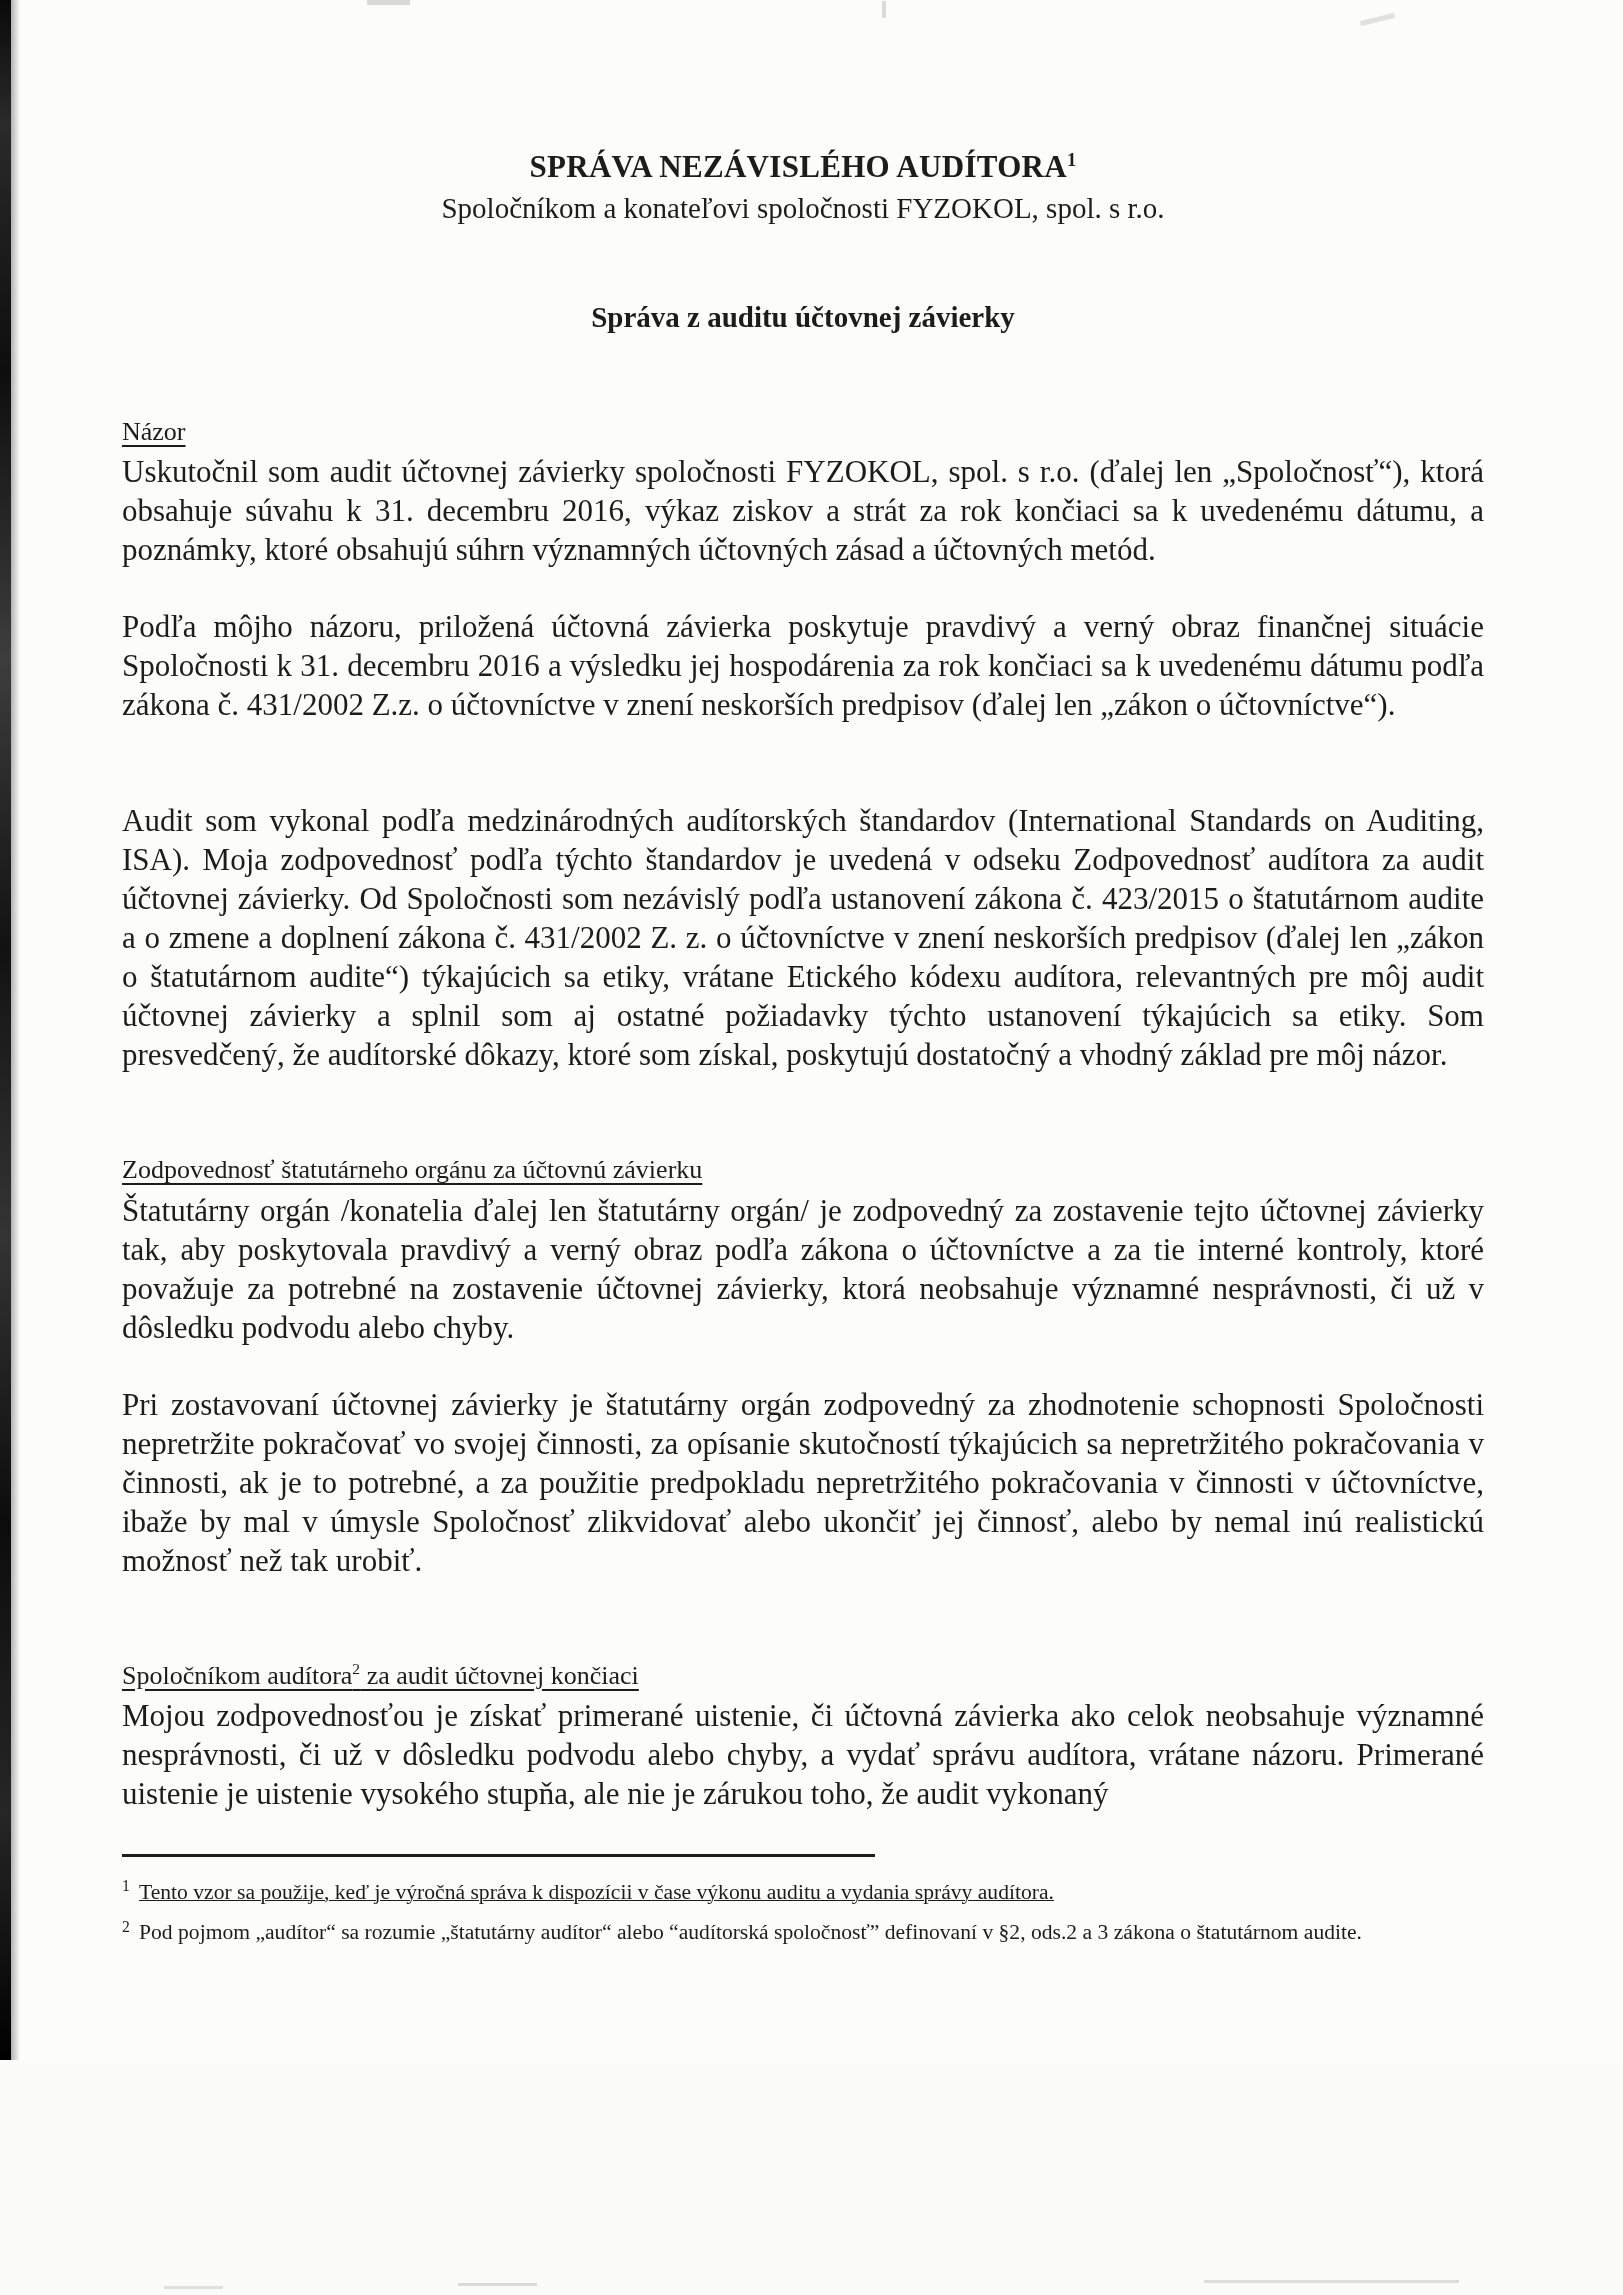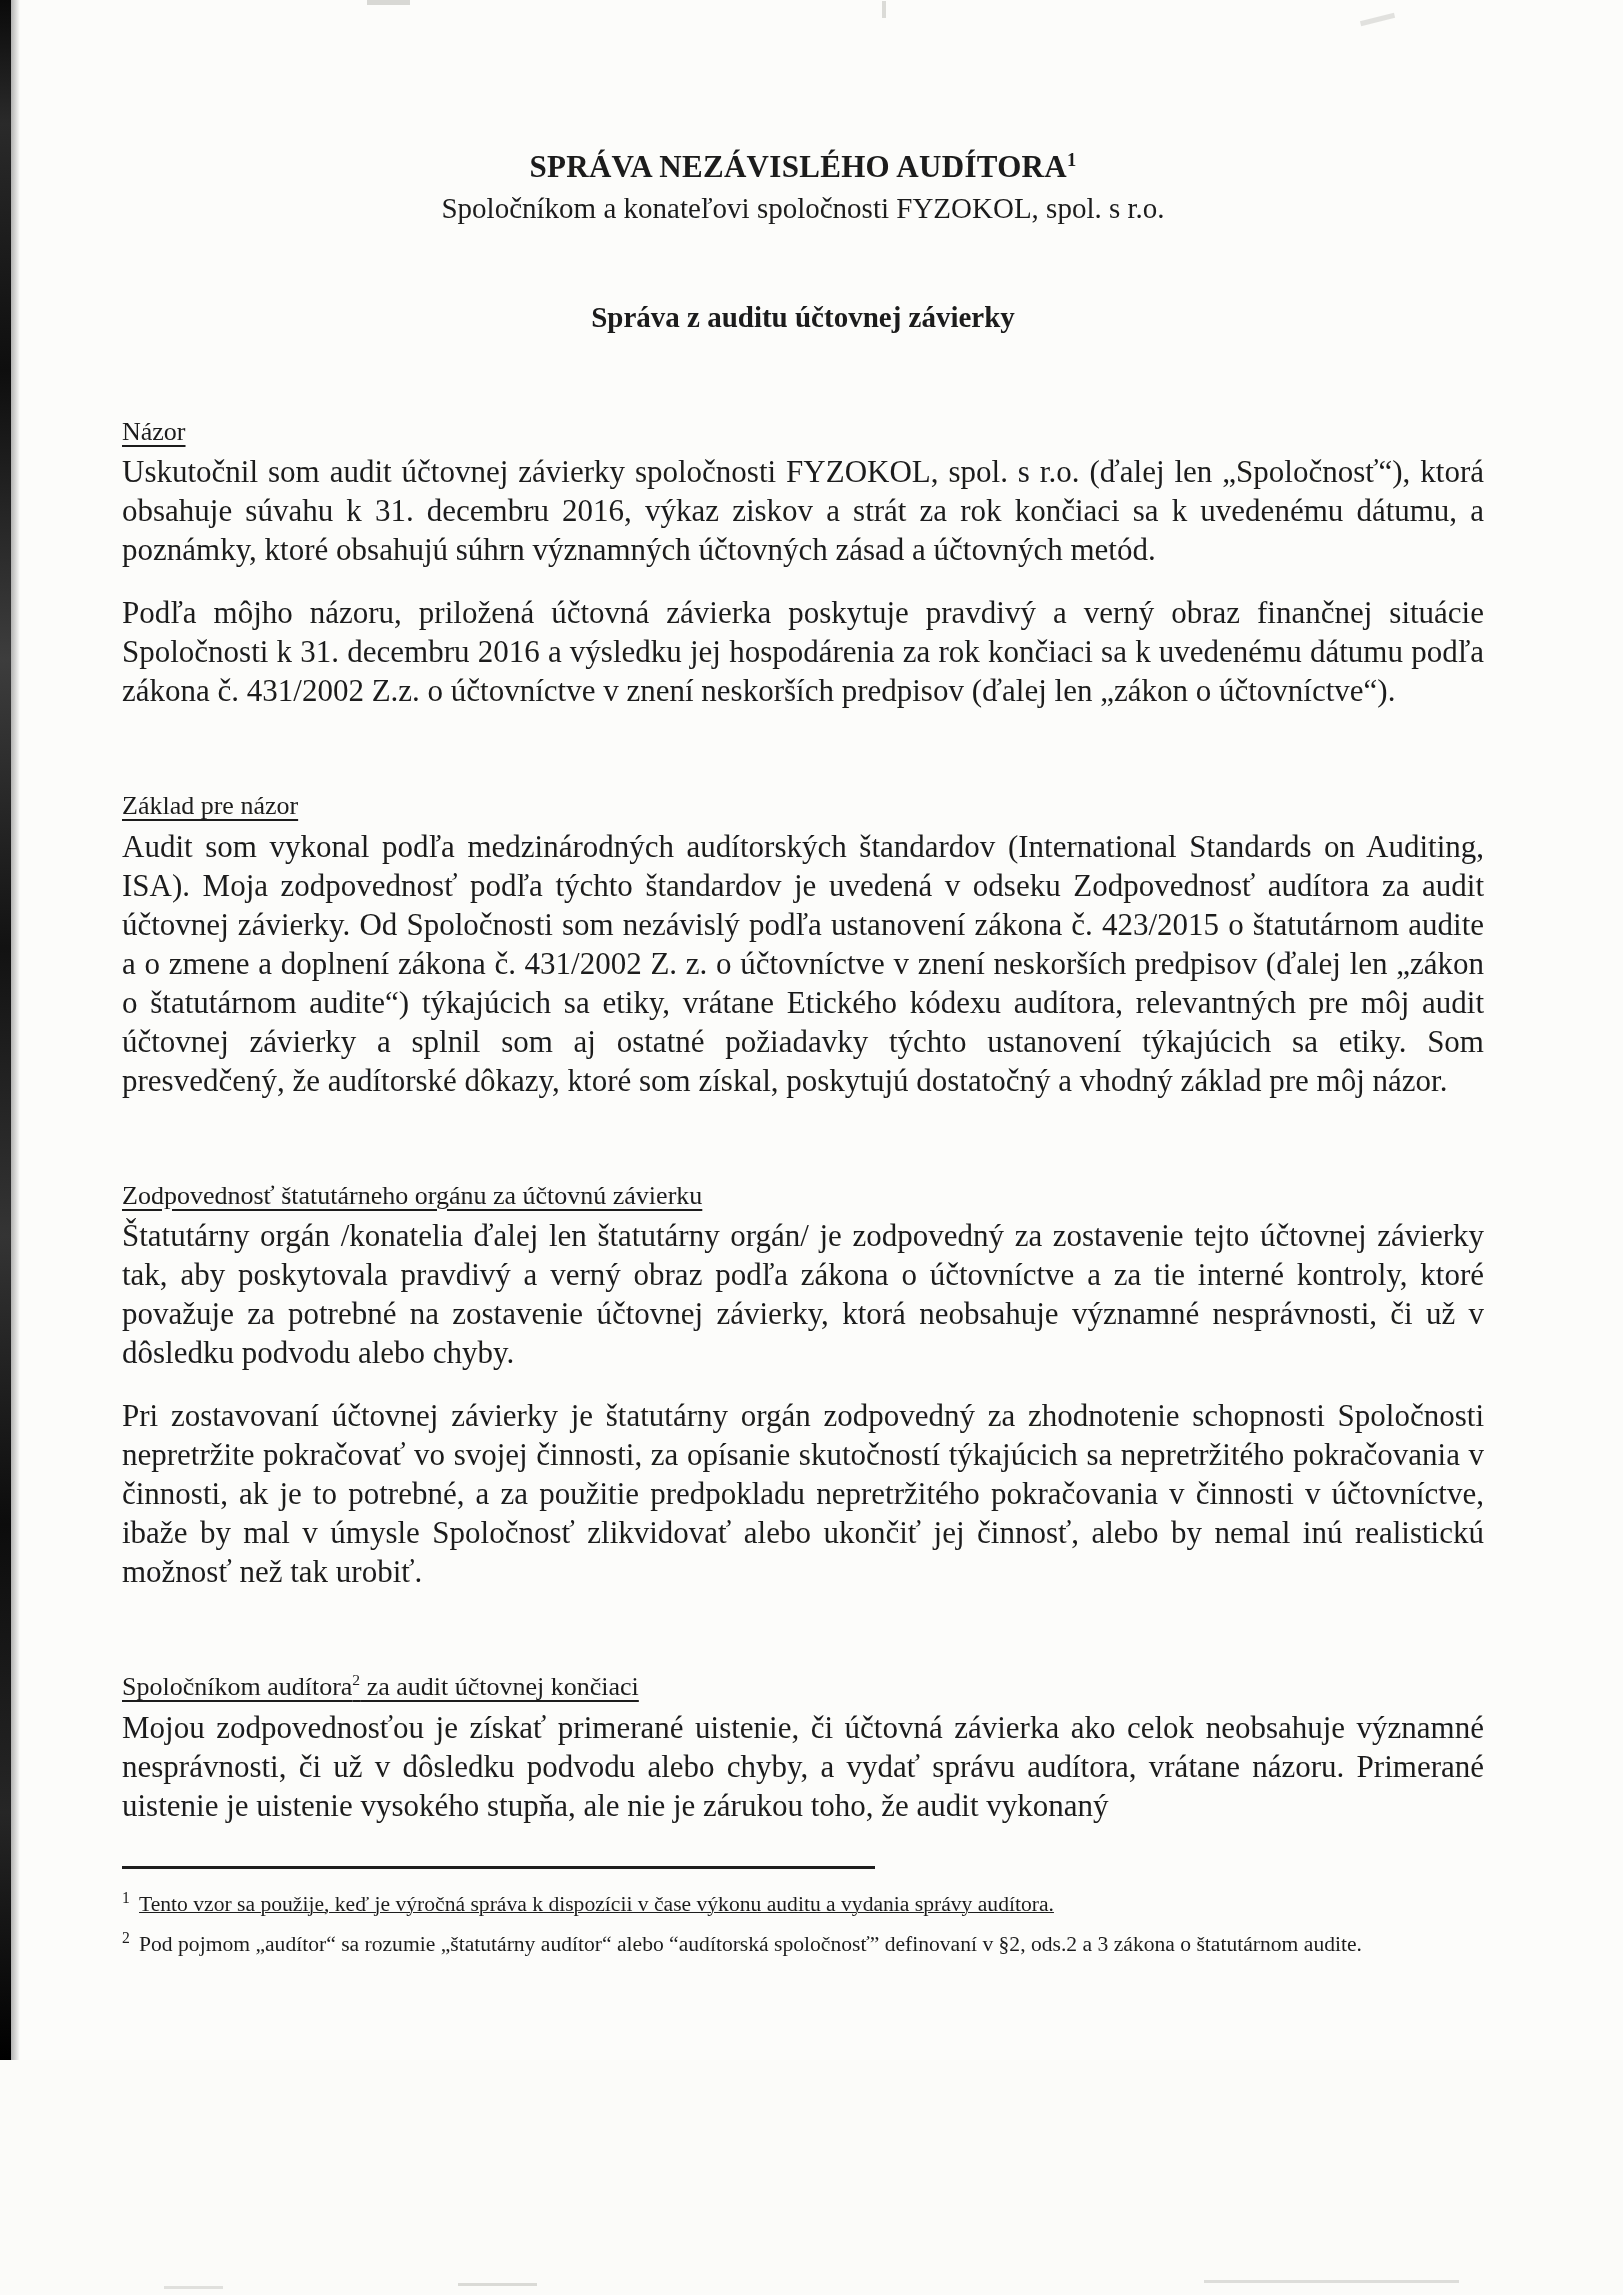--- a/index.html
+++ b/index.html
@@ -82,21 +82,21 @@
     text-decoration: underline;
     text-decoration-thickness: 2px;
     text-underline-offset: 4.6px;
   }
   .para {
     font-size: 31px;
     line-height: 39px;
     text-align: justify;
     margin-top: 2.6px;
   }
-  .para + .para { margin-top: 24px; }
+  .para + .para { margin-top: 38px; }
 
   
   .footnotes { margin-top: 41px; }
   .footnote-separator {
     width: 753px;
     border-top: 3.3px solid #1e1e1e;
     margin-bottom: 19.6px;
   }
   .footnote {
     display: flex;
@@ -141,21 +141,20 @@
 
     <div class="report-heading">Správa z auditu účtovnej závierky</div>
 
     <div class="section">
       <div class="heading">Názor</div>
       <div class="para">Uskutočnil som audit účtovnej závierky spoločnosti FYZOKOL, spol. s r.o. (ďalej len „Spoločnosť“), ktorá obsahuje súvahu k 31. decembru 2016, výkaz ziskov a strát za rok končiaci sa k uvedenému dátumu, a poznámky, ktoré obsahujú súhrn významných účtovných zásad a účtovných metód.</div>
       <div class="para">Podľa môjho názoru, priložená účtovná závierka poskytuje pravdivý a verný obraz finančnej situácie Spoločnosti k 31. decembru 2016 a výsledku jej hospodárenia za rok končiaci sa k uvedenému dátumu podľa zákona č. 431/2002 Z.z. o účtovníctve v znení neskorších predpisov (ďalej len „zákon o účtovníctve“).</div>
     </div>
 
     <div class="section">
-      <div class="heading">Základ pre názor</div>
       <div class="para">Audit som vykonal podľa medzinárodných audítorských štandardov (International Standards on Auditing, ISA). Moja zodpovednosť podľa týchto štandardov je uvedená v odseku Zodpovednosť audítora za audit účtovnej závierky. Od Spoločnosti som nezávislý podľa ustanovení zákona č. 423/2015 o štatutárnom audite a o zmene a doplnení zákona č. 431/2002 Z. z. o účtovníctve v znení neskorších predpisov (ďalej len „zákon o štatutárnom audite“) týkajúcich sa etiky, vrátane Etického kódexu audítora, relevantných pre môj audit účtovnej závierky a splnil som aj ostatné požiadavky týchto ustanovení týkajúcich sa etiky. Som presvedčený, že audítorské dôkazy, ktoré som získal, poskytujú dostatočný a vhodný základ pre môj názor.</div>
     </div>
 
     <div class="section">
       <div class="heading">Zodpovednosť štatutárneho orgánu za účtovnú závierku</div>
       <div class="para">Štatutárny orgán /konatelia ďalej len štatutárny orgán/ je zodpovedný za zostavenie tejto účtovnej závierky tak, aby poskytovala pravdivý a verný obraz podľa zákona o účtovníctve a za tie interné kontroly, ktoré považuje za potrebné na zostavenie účtovnej závierky, ktorá neobsahuje významné nesprávnosti, či už v dôsledku podvodu alebo chyby.</div>
       <div class="para">Pri zostavovaní účtovnej závierky je štatutárny orgán zodpovedný za zhodnotenie schopnosti Spoločnosti nepretržite pokračovať vo svojej činnosti, za opísanie skutočností týkajúcich sa nepretržitého pokračovania v činnosti, ak je to potrebné, a za použitie predpokladu nepretržitého pokračovania v činnosti v účtovníctve, ibaže by mal v úmysle Spoločnosť zlikvidovať alebo ukončiť jej činnosť, alebo by nemal inú realistickú možnosť než tak urobiť.</div>
     </div>
 
     <div class="section">

